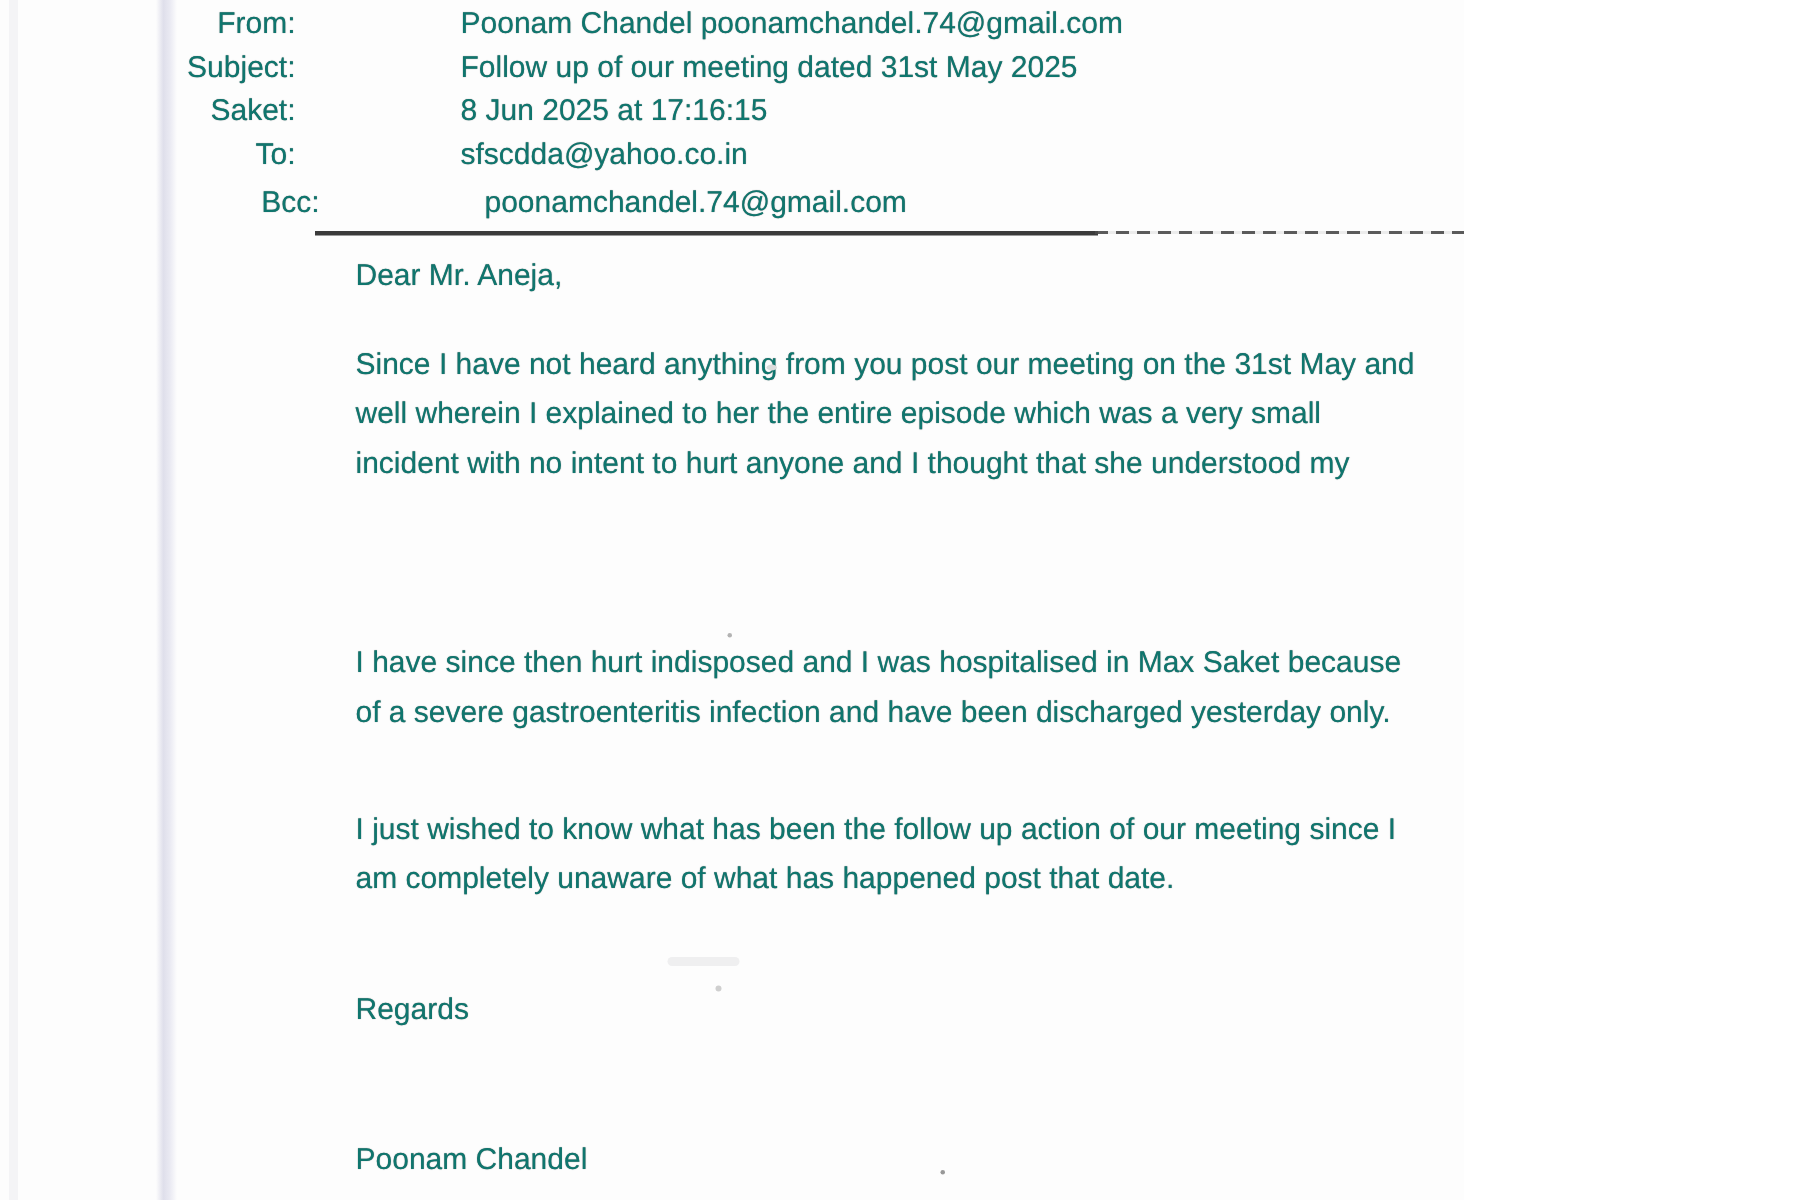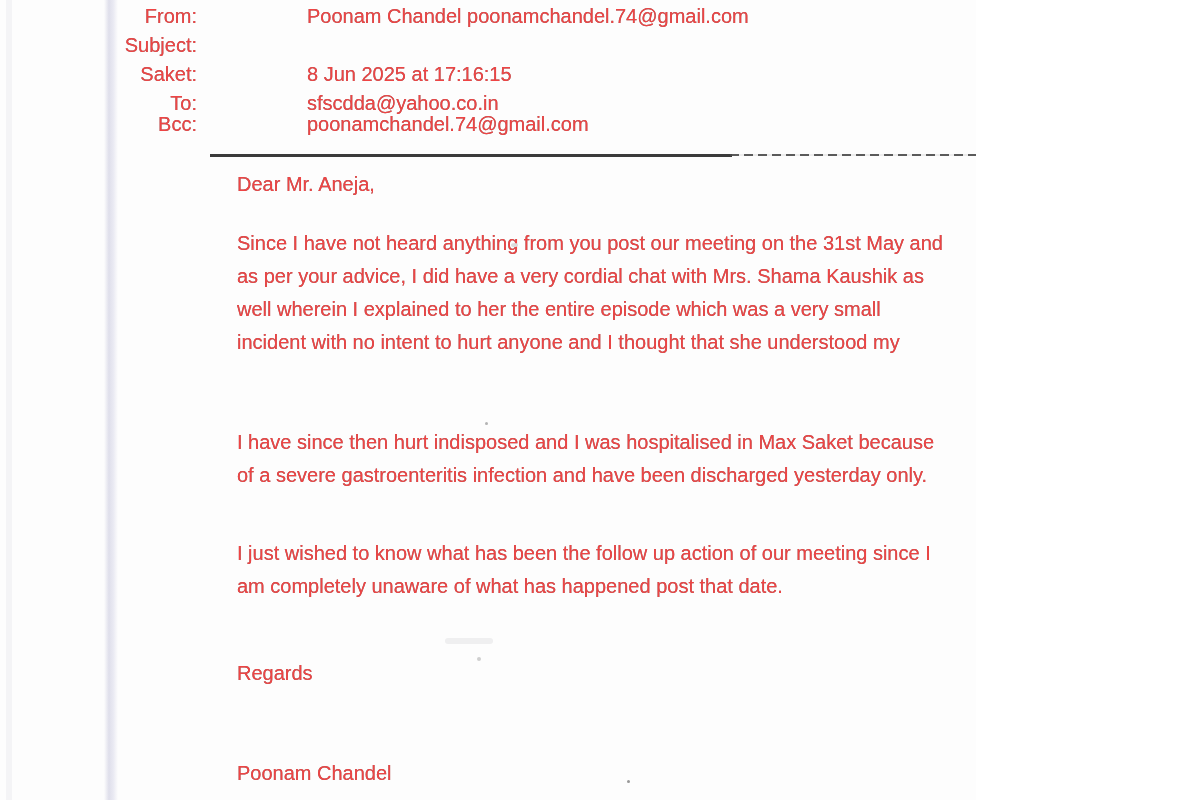--- a/index.html
+++ b/index.html
@@ -6,32 +6,32 @@
   .screen {
     position: relative;
     width: 976px;
     height: 800px;
     overflow: hidden;
     background: #fdfdfd;
     font-family: "Liberation Sans", "DejaVu Sans", sans-serif;
     color: #262626;
   }
   .scan-text {
-    color: #ef4444;
+    color: #0f766e;
     text-shadow: 0 0 0.6px rgba(40,40,40,0.65);
     filter: blur(0.25px);
   }
 
   
   .header-row { position: absolute; left: 0; width: 1100px; height: 26px; font-size: 20px; line-height: 24px; }
   .row-from    { top: 4px; }
   .row-subject { top: 33px; text-decoration: underline; }
   .row-date    { top: 62px; }
   .row-to      { top: 91px; }
-  .row-bcc     { top: 112px; }
+  .row-bcc     { top: 123px; margin-left: 16px; }
   .hlabel { position: absolute; right: 903px; white-space: nowrap; }
   .hvalue { position: absolute; left: 307px; white-space: nowrap; }
 
   
   .divider { position: absolute; left: 210px; top: 153px; width: 772px; height: 4px; }
   .divider-solid {
     position: absolute; left: 0; top: 1px; width: 522px; height: 2.6px;
     background: #3b3b3b; filter: blur(0.3px);
   }
   .divider-dashed {
@@ -103,20 +103,21 @@
   <div class="far-left-line"></div>
   <div class="left-line"></div>
 
   <div class="scan-text">
     <div class="header-row row-from">
       <span class="hlabel">From:</span>
       <span class="hvalue">Poonam Chandel poonamchandel.74@gmail.com</span>
     </div>
     <div class="header-row row-subject">
       <span class="hlabel">Subject:</span>
+      <span class="hvalue">Follow up of our meeting dated 31st May 2025</span>
     </div>
     <div class="header-row row-date">
       <span class="hlabel">Saket:</span>
       <span class="hvalue">8 Jun 2025 at 17:16:15</span>
     </div>
     <div class="header-row row-to">
       <span class="hlabel">To:</span>
       <span class="hvalue">sfscdda@yahoo.co.in</span>
     </div>
     <div class="header-row row-bcc">
@@ -128,21 +129,20 @@
   <div class="divider">
     <div class="divider-solid"></div>
     <div class="divider-dashed"></div>
   </div>
 
   <div>
     <div class="bodyline greeting scan-text">Dear Mr. Aneja,</div>
 
     <div class="para para-1 scan-text">
       <div class="pline">Since I have not heard anything from you post our meeting on the 31st May and</div>
-      <div class="pline">as per your advice, I did have a very cordial chat with Mrs. Shama Kaushik as</div>
       <div class="pline">well wherein I explained to her the entire episode which was a very small</div>
       <div class="pline">incident with no intent to hurt anyone and I thought that she understood my</div>
     </div>
 
     <div class="para para-2 scan-text">
       <div class="pline">I have since then hurt indisposed and I was hospitalised in Max Saket because</div>
       <div class="pline">of a severe gastroenteritis infection and have been discharged yesterday only.</div>
     </div>
 
     <div class="para para-3 scan-text">

